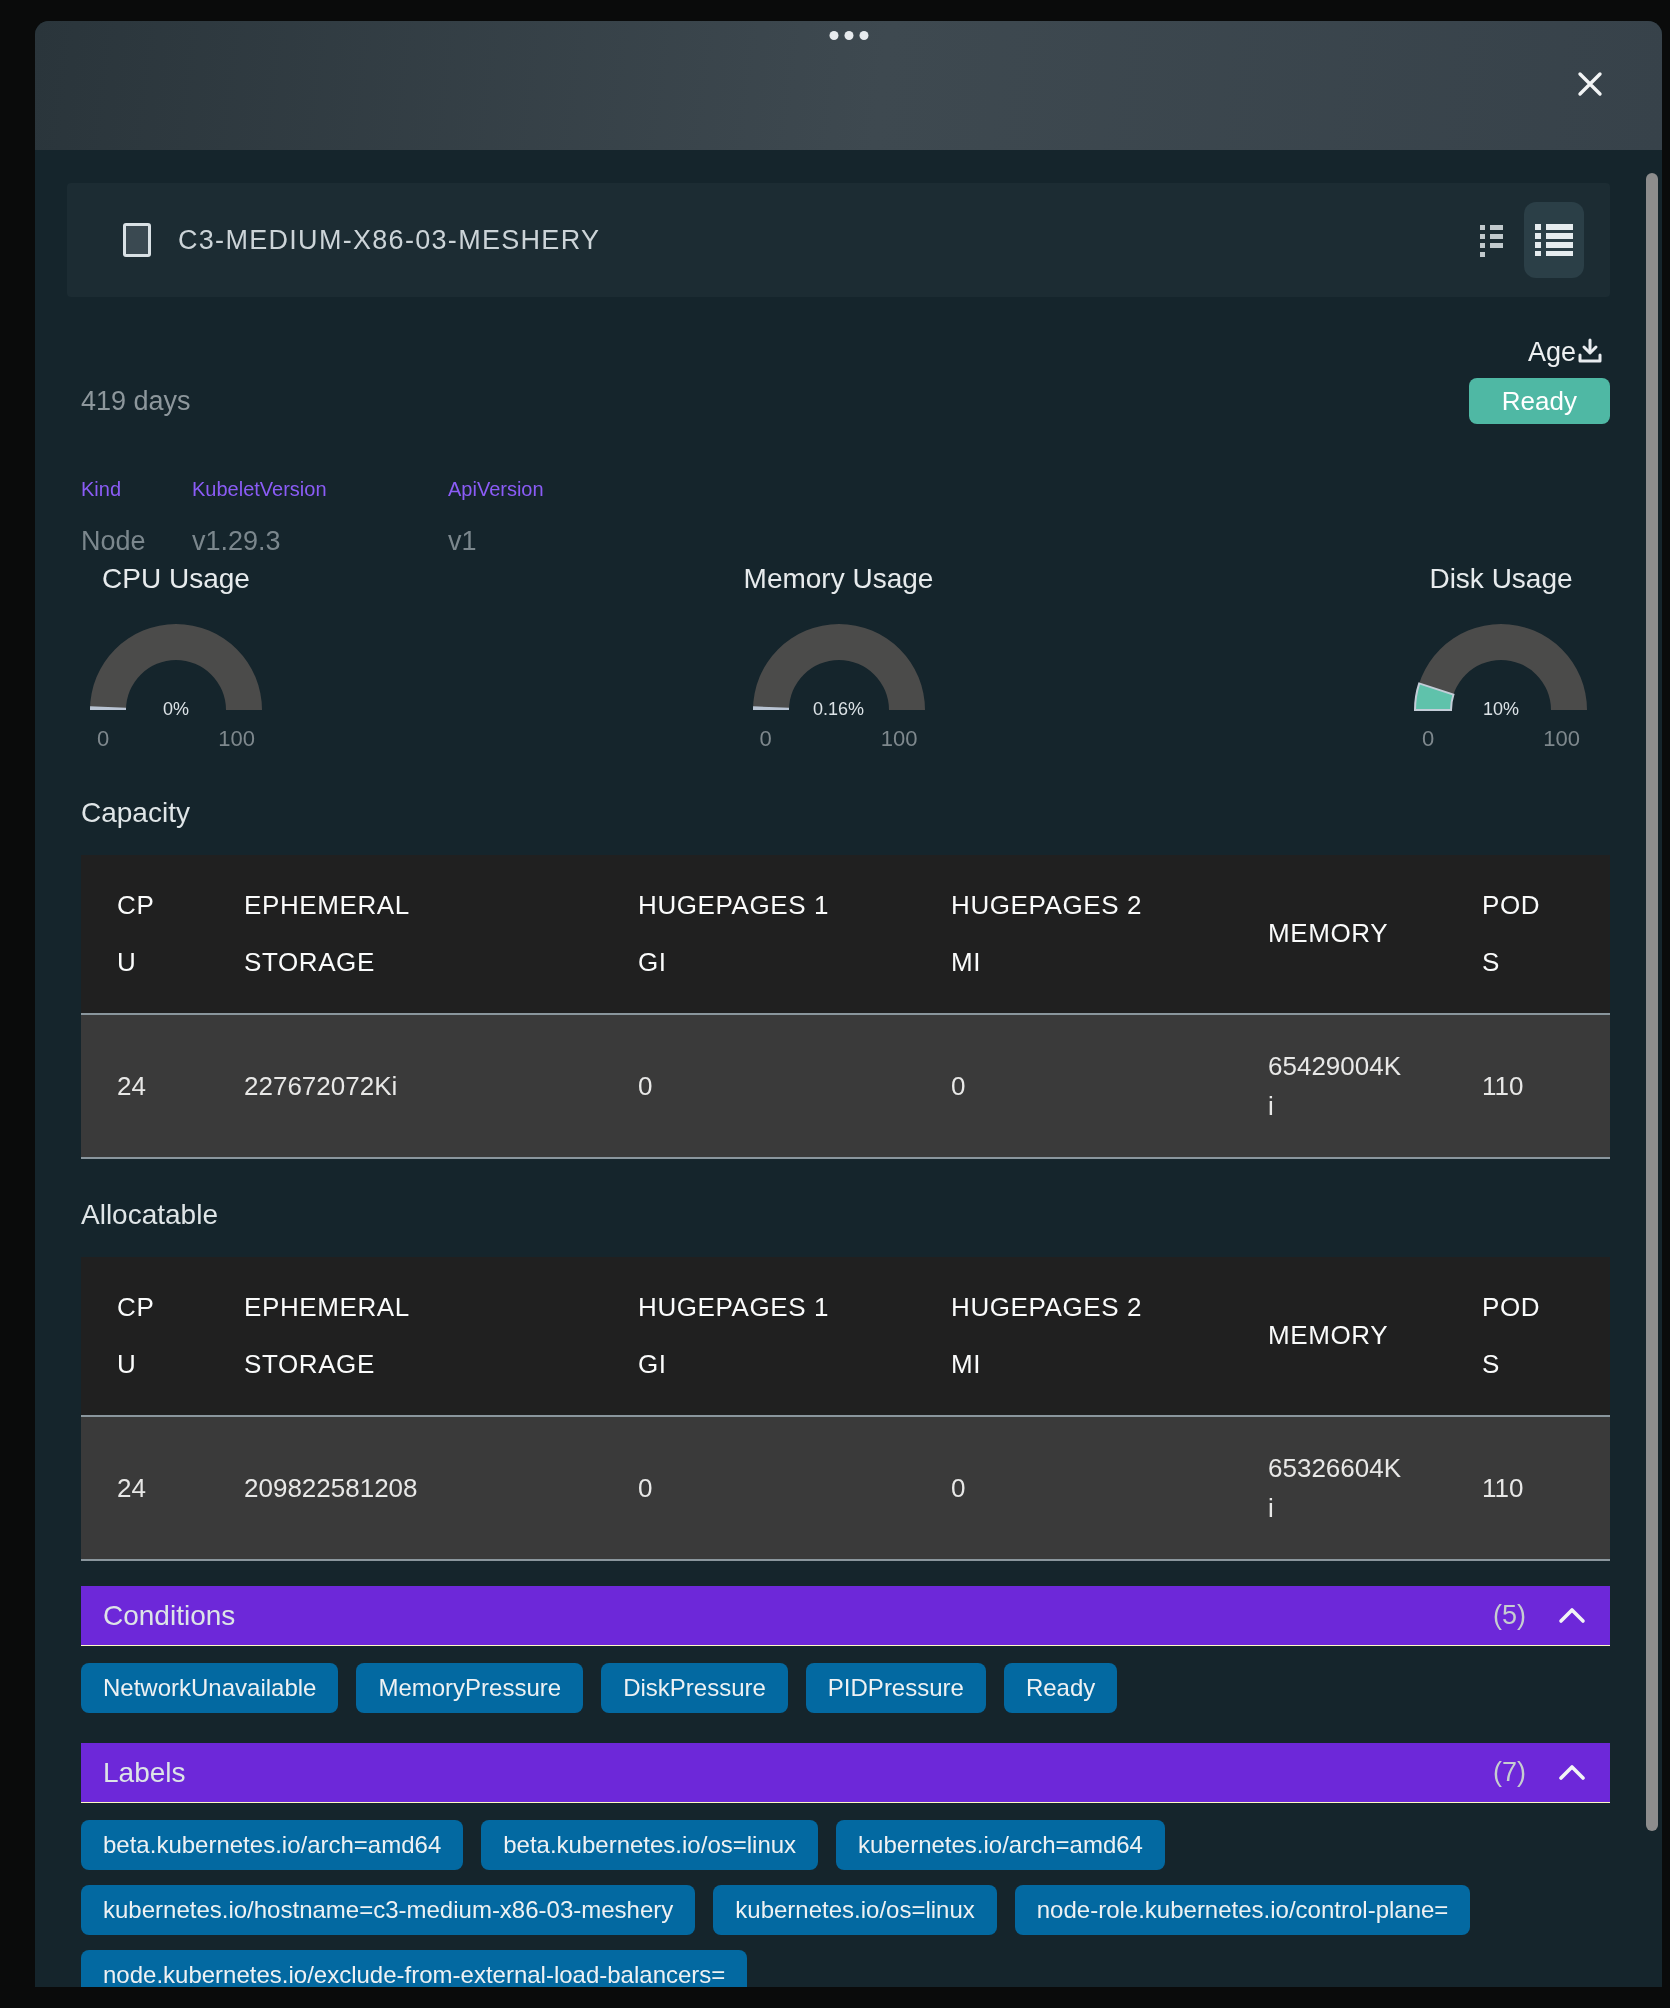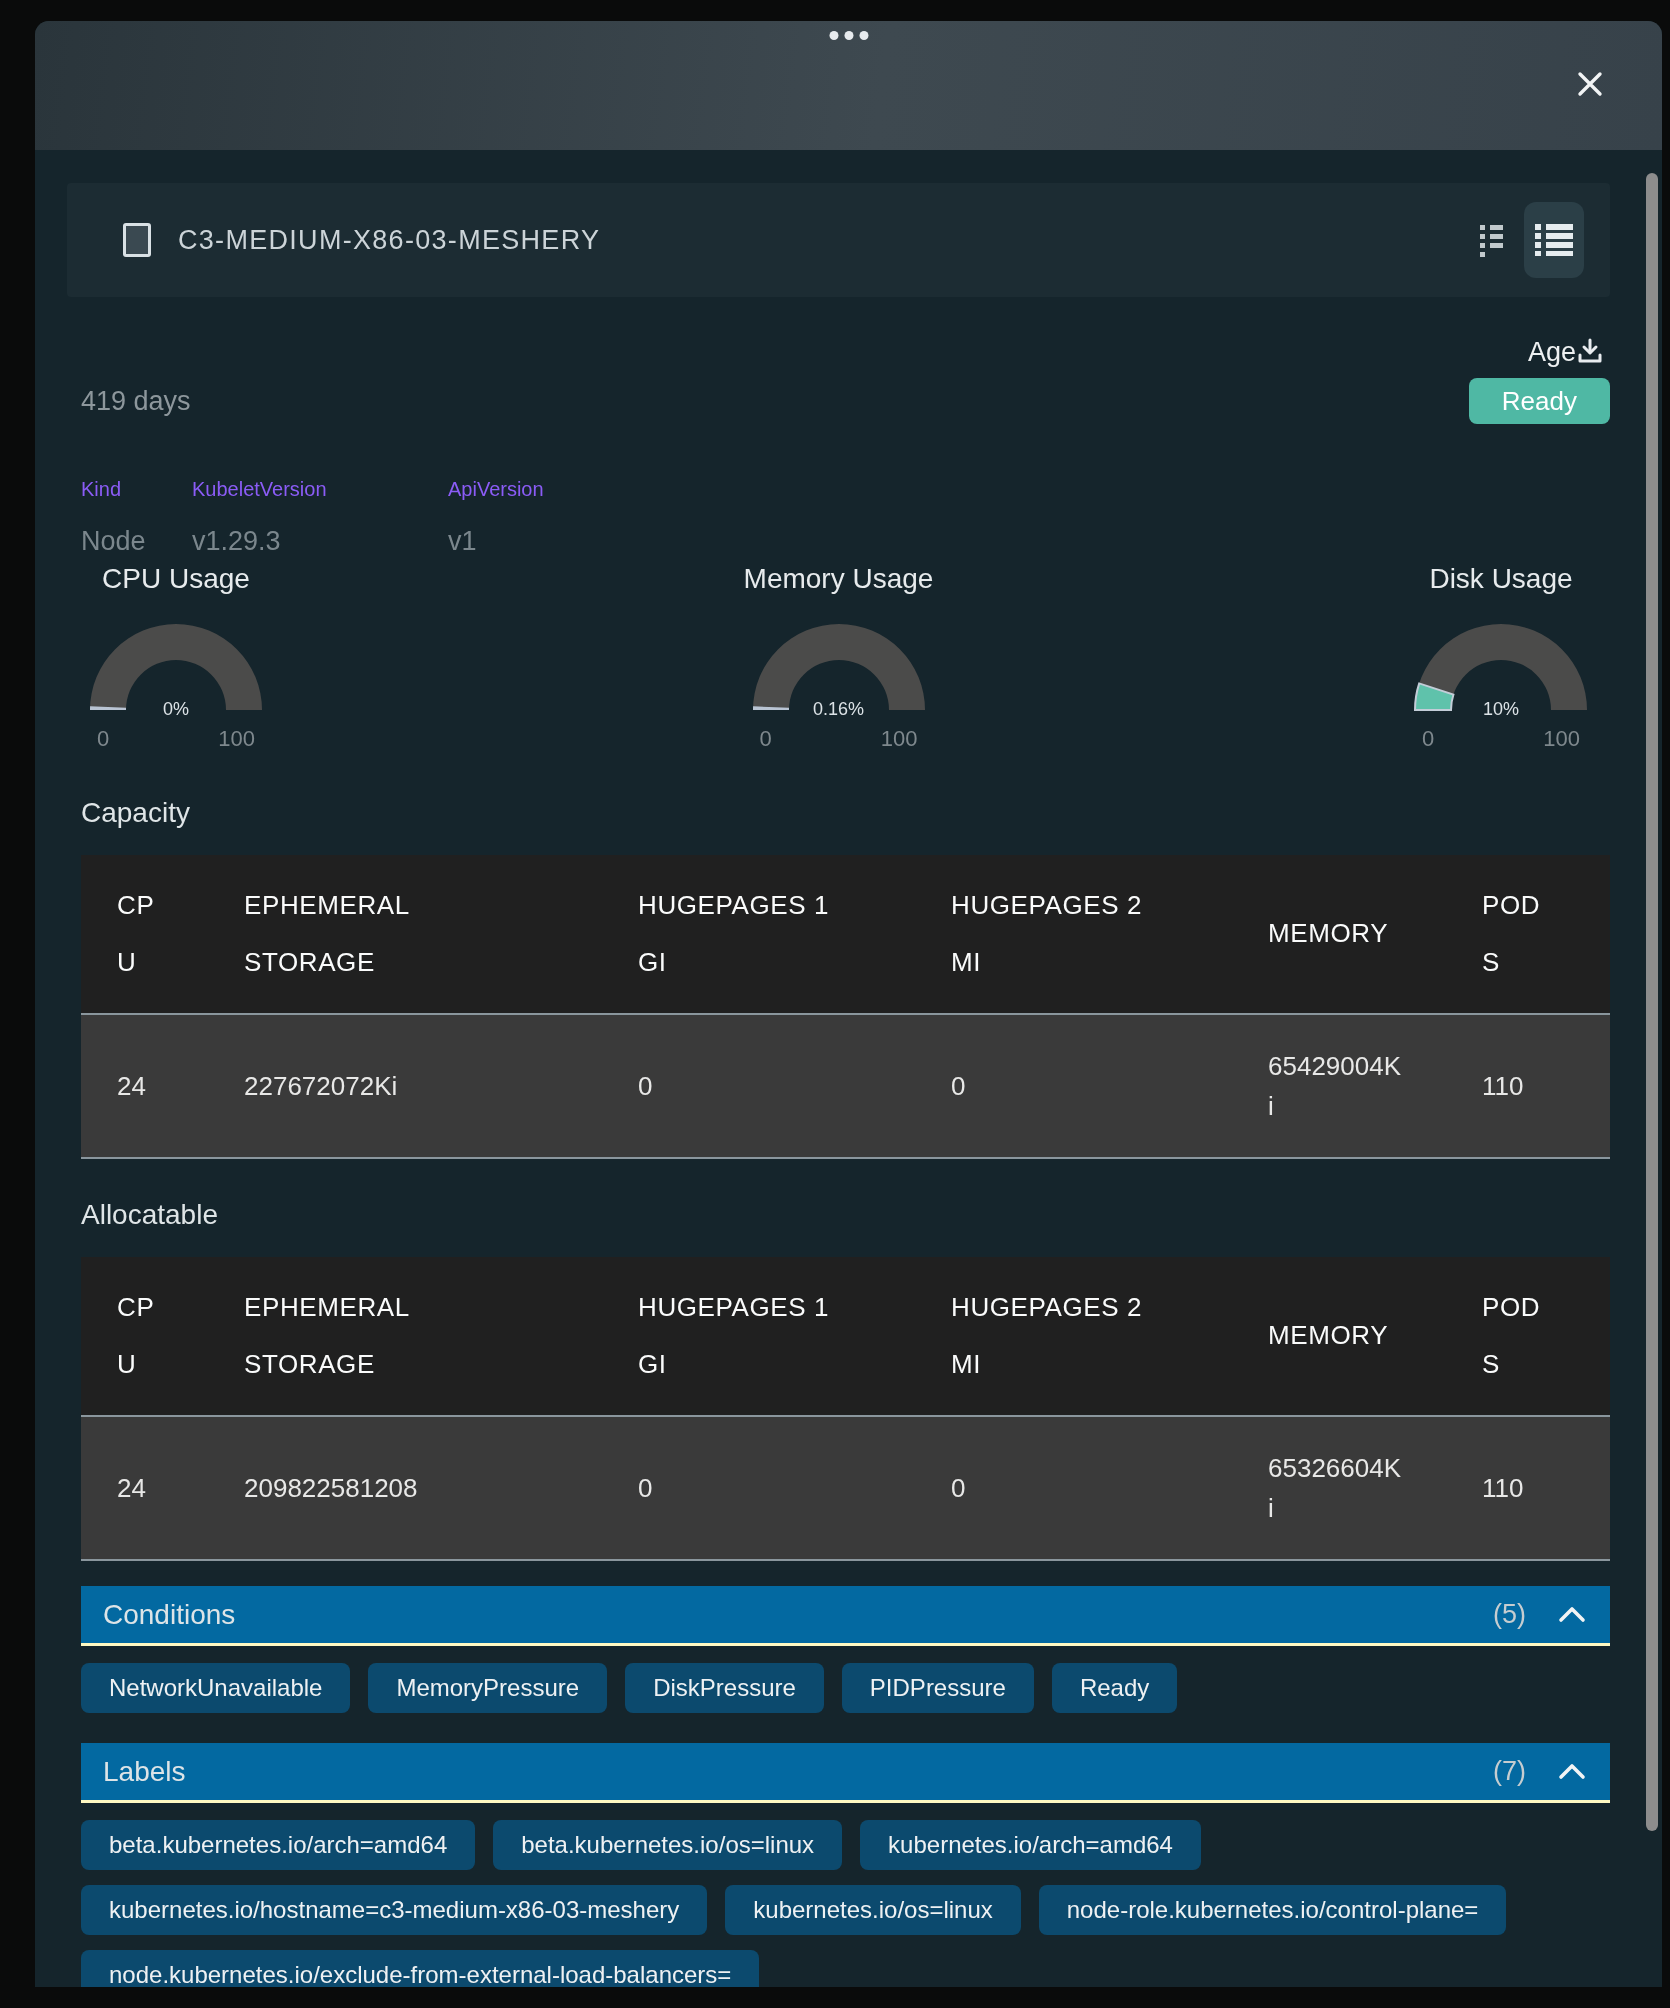--- a/index.html
+++ b/index.html
@@ -61,31 +61,31 @@
               border-top:2px solid #8a969d; border-bottom:2px solid #8a969d; }
   .tbl-head > div, .tbl-row > div { padding-left:36px; }
   .tbl-head span { display:inline-block; font-size:26px; font-weight:500; letter-spacing:0.6px;
                    color:#fafbfb; line-height:2.2; overflow-wrap:anywhere; }
   .tbl-row span { display:inline-block; font-size:26px; color:#e8e8e7; line-height:1.55;
                   overflow-wrap:anywhere; }
   .tbl .c1 span { max-width:40px; } .tbl .c2 span { max-width:230px; }
   .tbl .c3 span { max-width:210px; } .tbl .c4 span { max-width:210px; }
   .tbl .c5 span { max-width:137px; } .tbl .c6 span { max-width:64px; }
 
-  .acc-bar { margin:25px 0 0 14px; height:60px; background:#0369a1;
-             border-bottom:3px solid #fef9c3; display:flex; align-items:center;
+  .acc-bar { margin:25px 0 0 14px; height:60px; background:#6d28d9;
+             border-bottom:1px solid #fef9c3; display:flex; align-items:center;
              padding:0 24px 0 22px; cursor:pointer; }
   .acc-bar.labels { margin-top:30px; }
   .acc-title { font-size:28px; color:#dde4e7; }
   .acc-right { margin-left:auto; display:flex; align-items:center; gap:32px; }
   .acc-count { font-size:27px; color:#c6cdd0; }
 
   .chip-row { display:flex; flex-wrap:wrap; gap:15px 18px; margin:17px 0 0 14px; }
-  .chip { background:#0c4a6e; border-radius:8px; height:50px; line-height:50px;
-          padding:0 28px; font-size:24px; color:#eef1f3; white-space:nowrap; }
+  .chip { background:#0369a1; border-radius:8px; height:50px; line-height:50px;
+          padding:0 22px; font-size:24px; color:#eef1f3; white-space:nowrap; }
 
   .scrollbar { position:absolute; top:130px; right:4px; bottom:0; width:12px; }
   .scroll-thumb { position:absolute; top:22px; width:12px; height:1658px;
                   border-radius:6px; background:#8d8d8d; cursor:pointer; }
 </style>
 </head>
 <body>
 
 <div class="screen">
   <div class="dialog">

